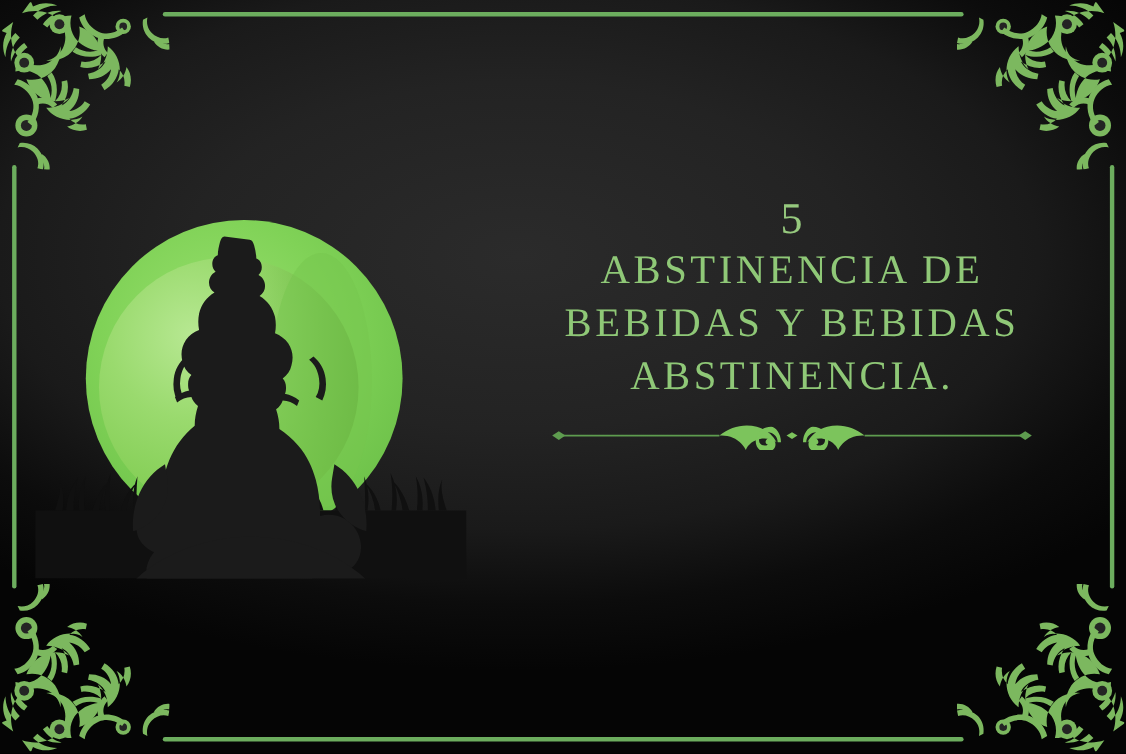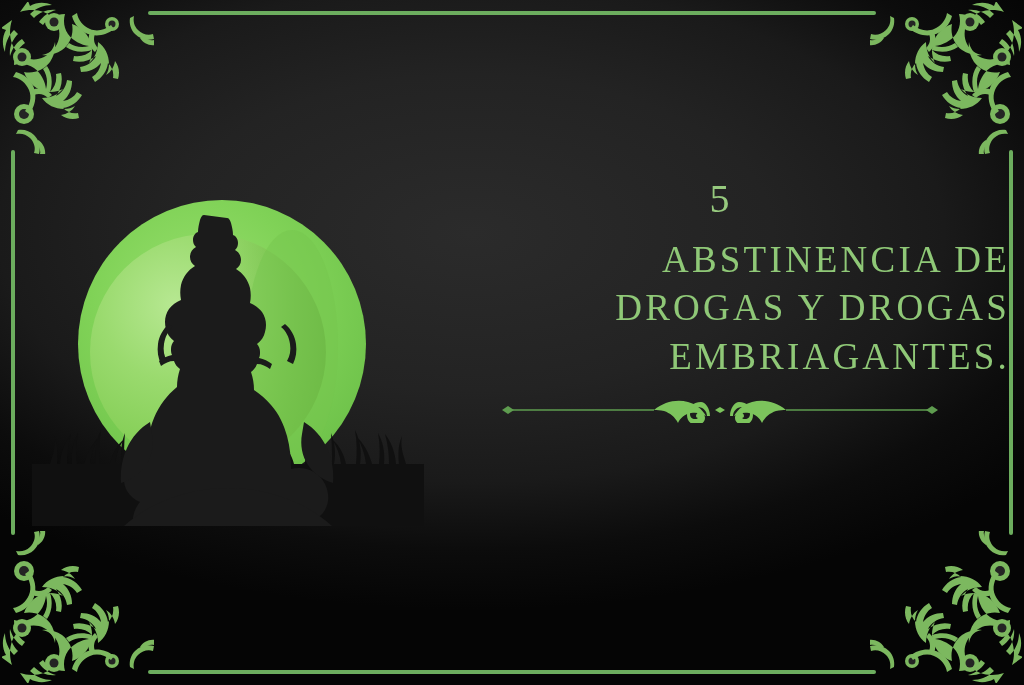--- a/index.html
+++ b/index.html
@@ -59,26 +59,25 @@
     width: 580px;
     text-align: center;
   }
   .numeral {
     font-size: 40px;
     line-height: 1.06;
     color: #96c97e;
     letter-spacing: 1px;
   }
   .headline {
-    margin-top: 16px;
+    margin-top: 2px;
     font-size: 37px;
     line-height: 1.30;
     color: #8fc877;
     letter-spacing: 3.2px;
-    text-align: right;
   }
   .headline div { white-space: nowrap; }
 
   .divider {
     margin: 16px auto 0;
     width: 452px;
     height: 26px;
   }
   .divider svg { display: block; width: 100%; height: 100%; }
 
@@ -247,22 +246,22 @@
       </g>
     </svg>
   </div>
 
   <div class="textcol">
 
     <div class="numeral">5</div>
 
     <div class="headline">
       <div>ABSTINENCIA DE</div>
-      <div>DROGAS Y DROGAS</div>
-      <div>EMBRIAGANTES.</div>
+      <div>BEBIDAS Y BEBIDAS</div>
+      <div>ABSTINENCIA.</div>
     </div>
 
     <div class="divider">
       <svg viewBox="0 0 452 26" xmlns="http://www.w3.org/2000/svg">
         <g stroke="#5e9c4f" stroke-width="1.6" fill="none">
           <line x1="14" y1="13" x2="160" y2="13"></line>
           <line x1="292" y1="13" x2="438" y2="13"></line>
         </g>
         <g fill="#5e9c4f">
           <path d="M8 13l6-4 6 4-6 4z"></path>

